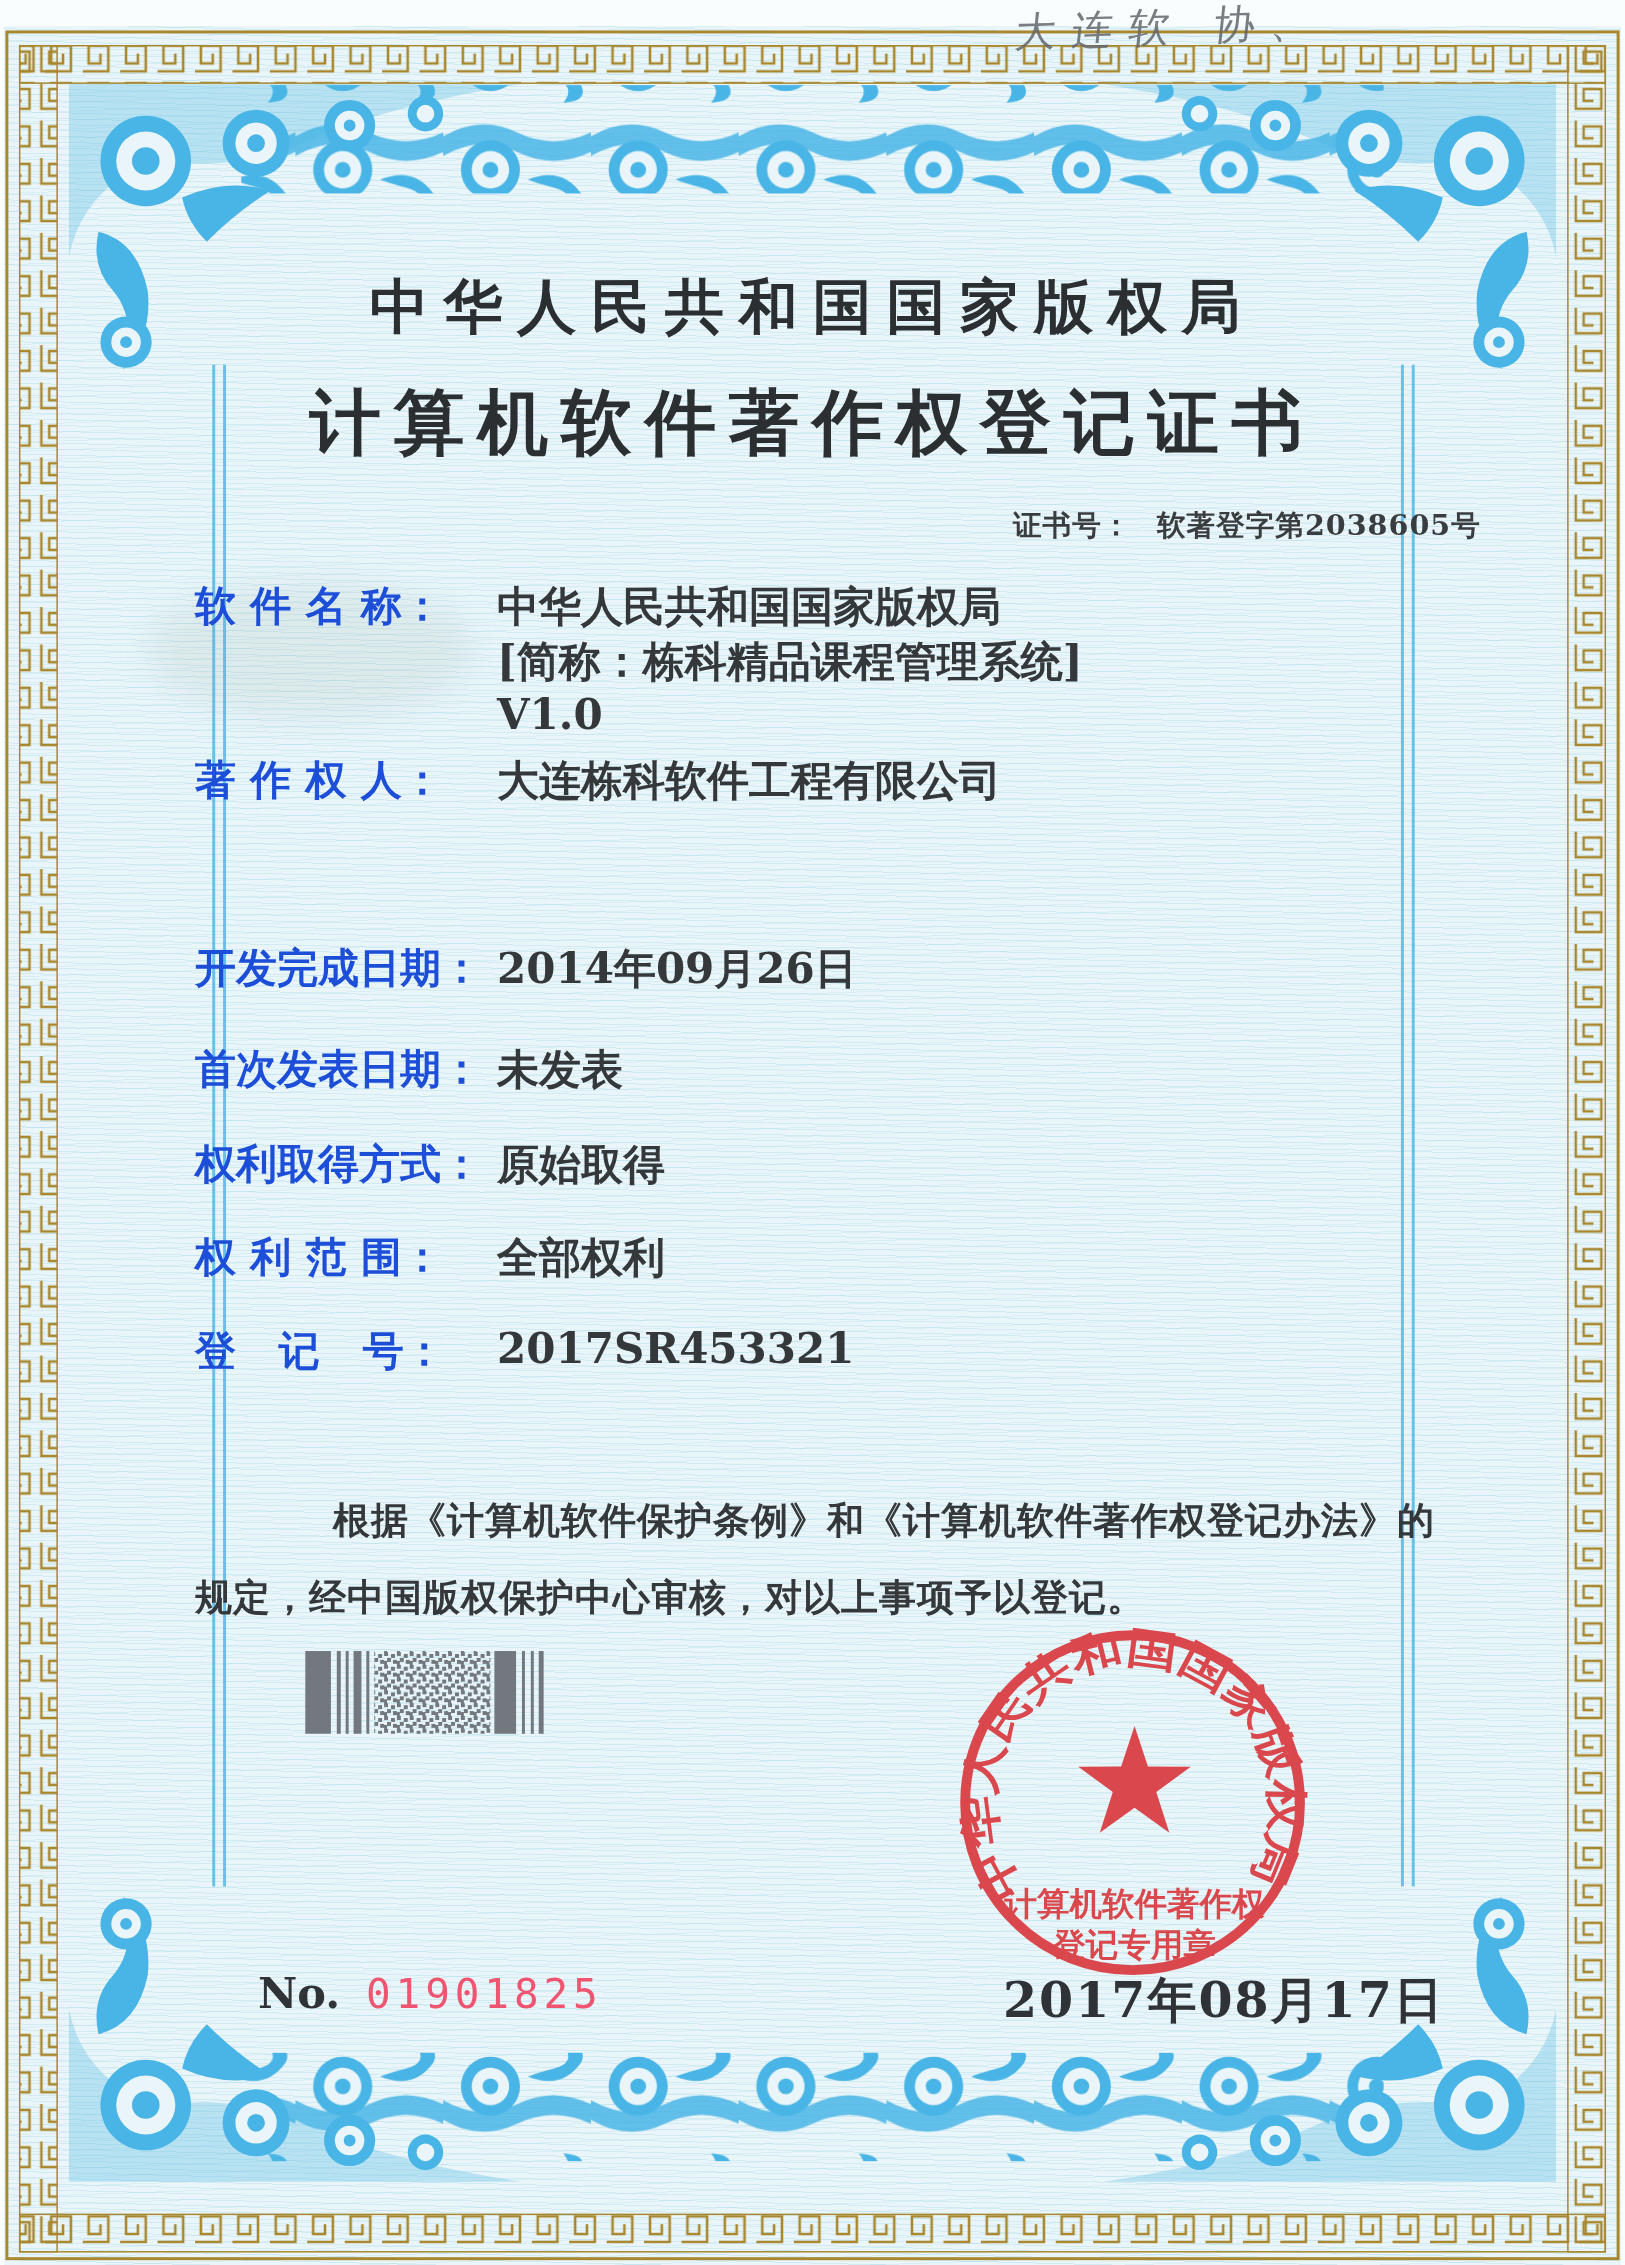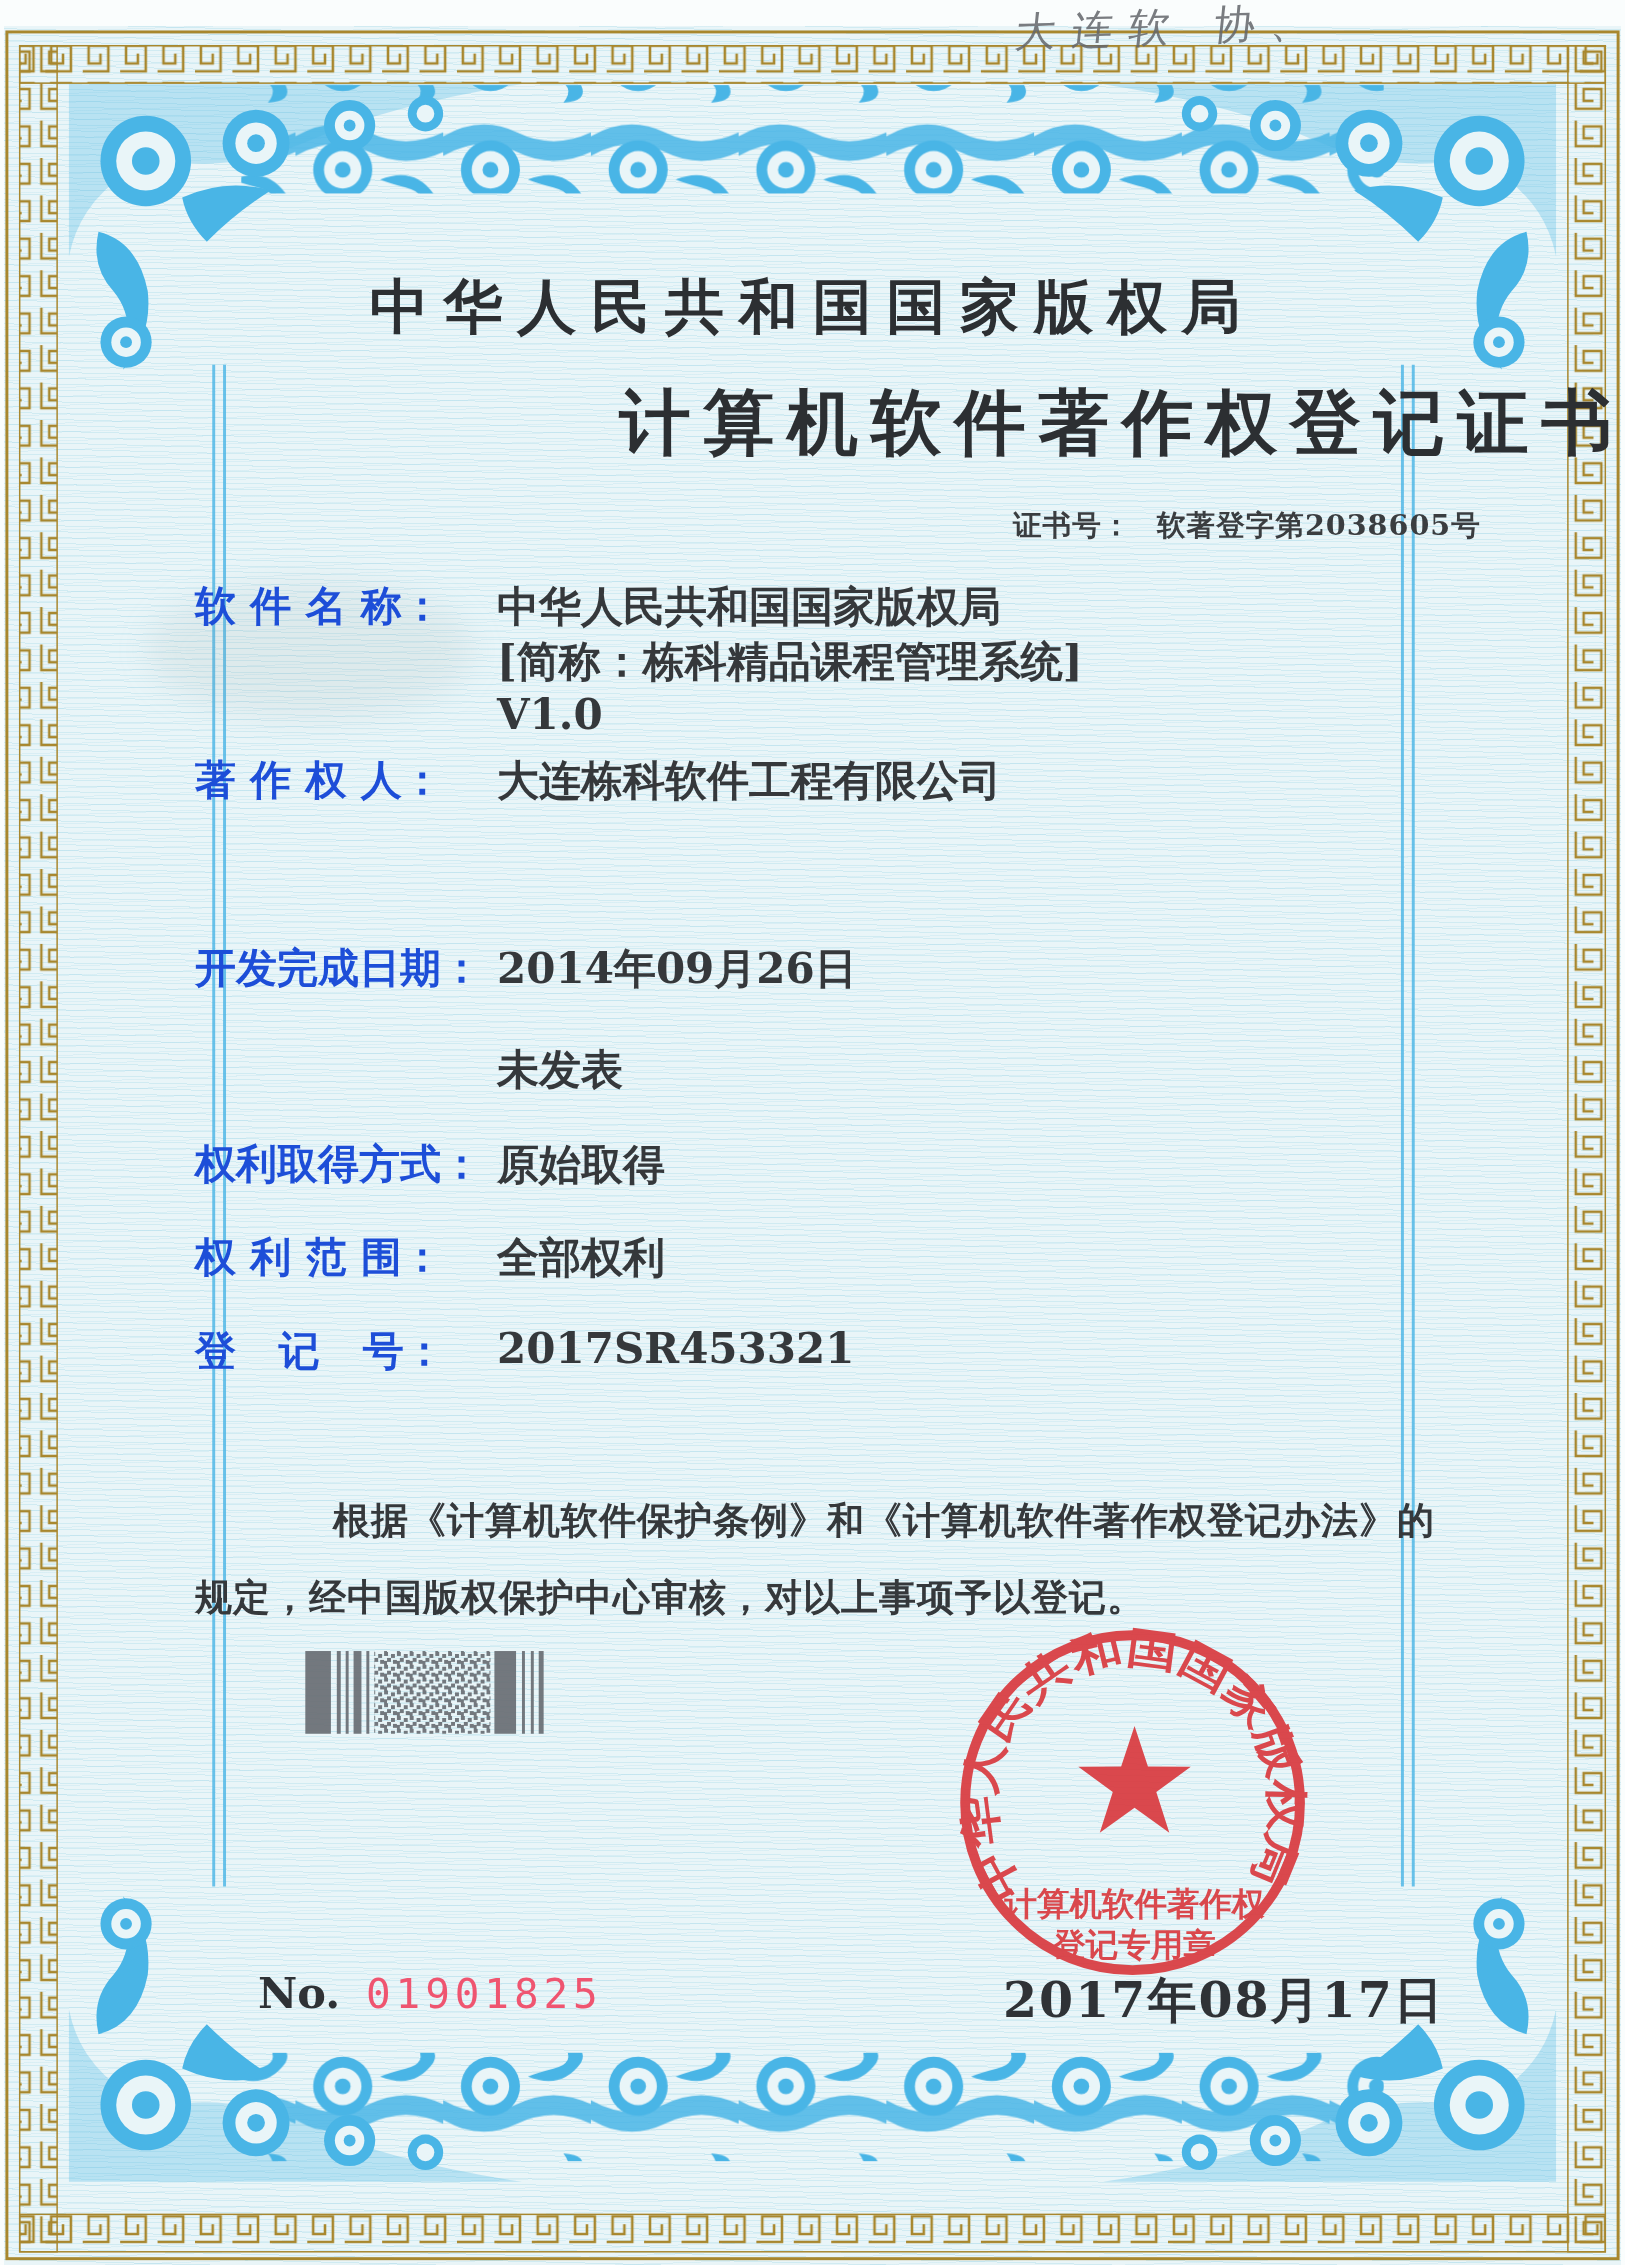--- a/index.html
+++ b/index.html
@@ -8,21 +8,21 @@
   .paper{position:absolute;left:3.9px;top:25.6px;right:3.9px;bottom:0;
     background:
       repeating-linear-gradient(1.5deg, rgba(110,195,220,.20) 0 1px, rgba(255,255,255,0) 1px 5.9px),
       repeating-linear-gradient(-2deg, rgba(110,195,220,.13) 0 1px, rgba(255,255,255,0) 1px 8.9px),
       #e9f5f8;}
   svg.decor,svg.overlay{position:absolute;left:0;top:0;}
   .smudge{position:absolute;left:148px;top:581px;width:325px;height:138px;
           background:rgba(140,155,160,.12);filter:blur(15.8px);border-radius:50%;}
   .authority{position:absolute;top:268px;left:0;width:100%;text-align:center;
              font-size:59px;font-weight:700;letter-spacing:14.8px;color:#2c2f32;}
-  .cert-title{position:absolute;top:376px;left:0;width:100%;text-align:right;
+  .cert-title{position:absolute;top:376px;left:0;width:100%;text-align:center;
              font-size:71px;font-weight:700;letter-spacing:12.8px;color:#2c2f32;}
   .certno{position:absolute;top:506px;left:1013px;font-size:28.6px;font-weight:600;
           letter-spacing:1px;color:#3a3d40;}
   .certno .gap{display:inline-block;width:25.6px;}
   .row{position:absolute;left:0;width:100%;height:51px;}
   .lab{position:absolute;left:195px;font-size:41px;font-weight:600;white-space:pre;color:#1d4ed8;}
   .val{position:absolute;left:497px;font-size:42px;font-weight:600;white-space:pre;color:#35383b;}
   .statement{position:absolute;font-size:37px;font-weight:600;letter-spacing:1px;color:#35383b;}
   .st1{top:1496px;left:333px;}
   .st2{top:1549px;left:195px;margin-top:24px;}
@@ -124,20 +124,21 @@
   </div>
   <div class="row" style="top:753px">
     <span class="lab">著 作 权 人：</span>
     <span class="val">大连栋科软件工程有限公司</span>
   </div>
   <div class="row" style="top:941px">
     <span class="lab">开发完成日期：</span>
     <span class="val">2014年09月26日</span>
   </div>
   <div class="row" style="top:1042px">
+    <span class="lab">首次发表日期：</span>
     <span class="val">未发表</span>
   </div>
   <div class="row" style="top:1137px">
     <span class="lab">权利取得方式：</span>
     <span class="val">原始取得</span>
   </div>
   <div class="row" style="top:1230px">
     <span class="lab">权 利 范 围：</span>
     <span class="val">全部权利</span>
   </div>

